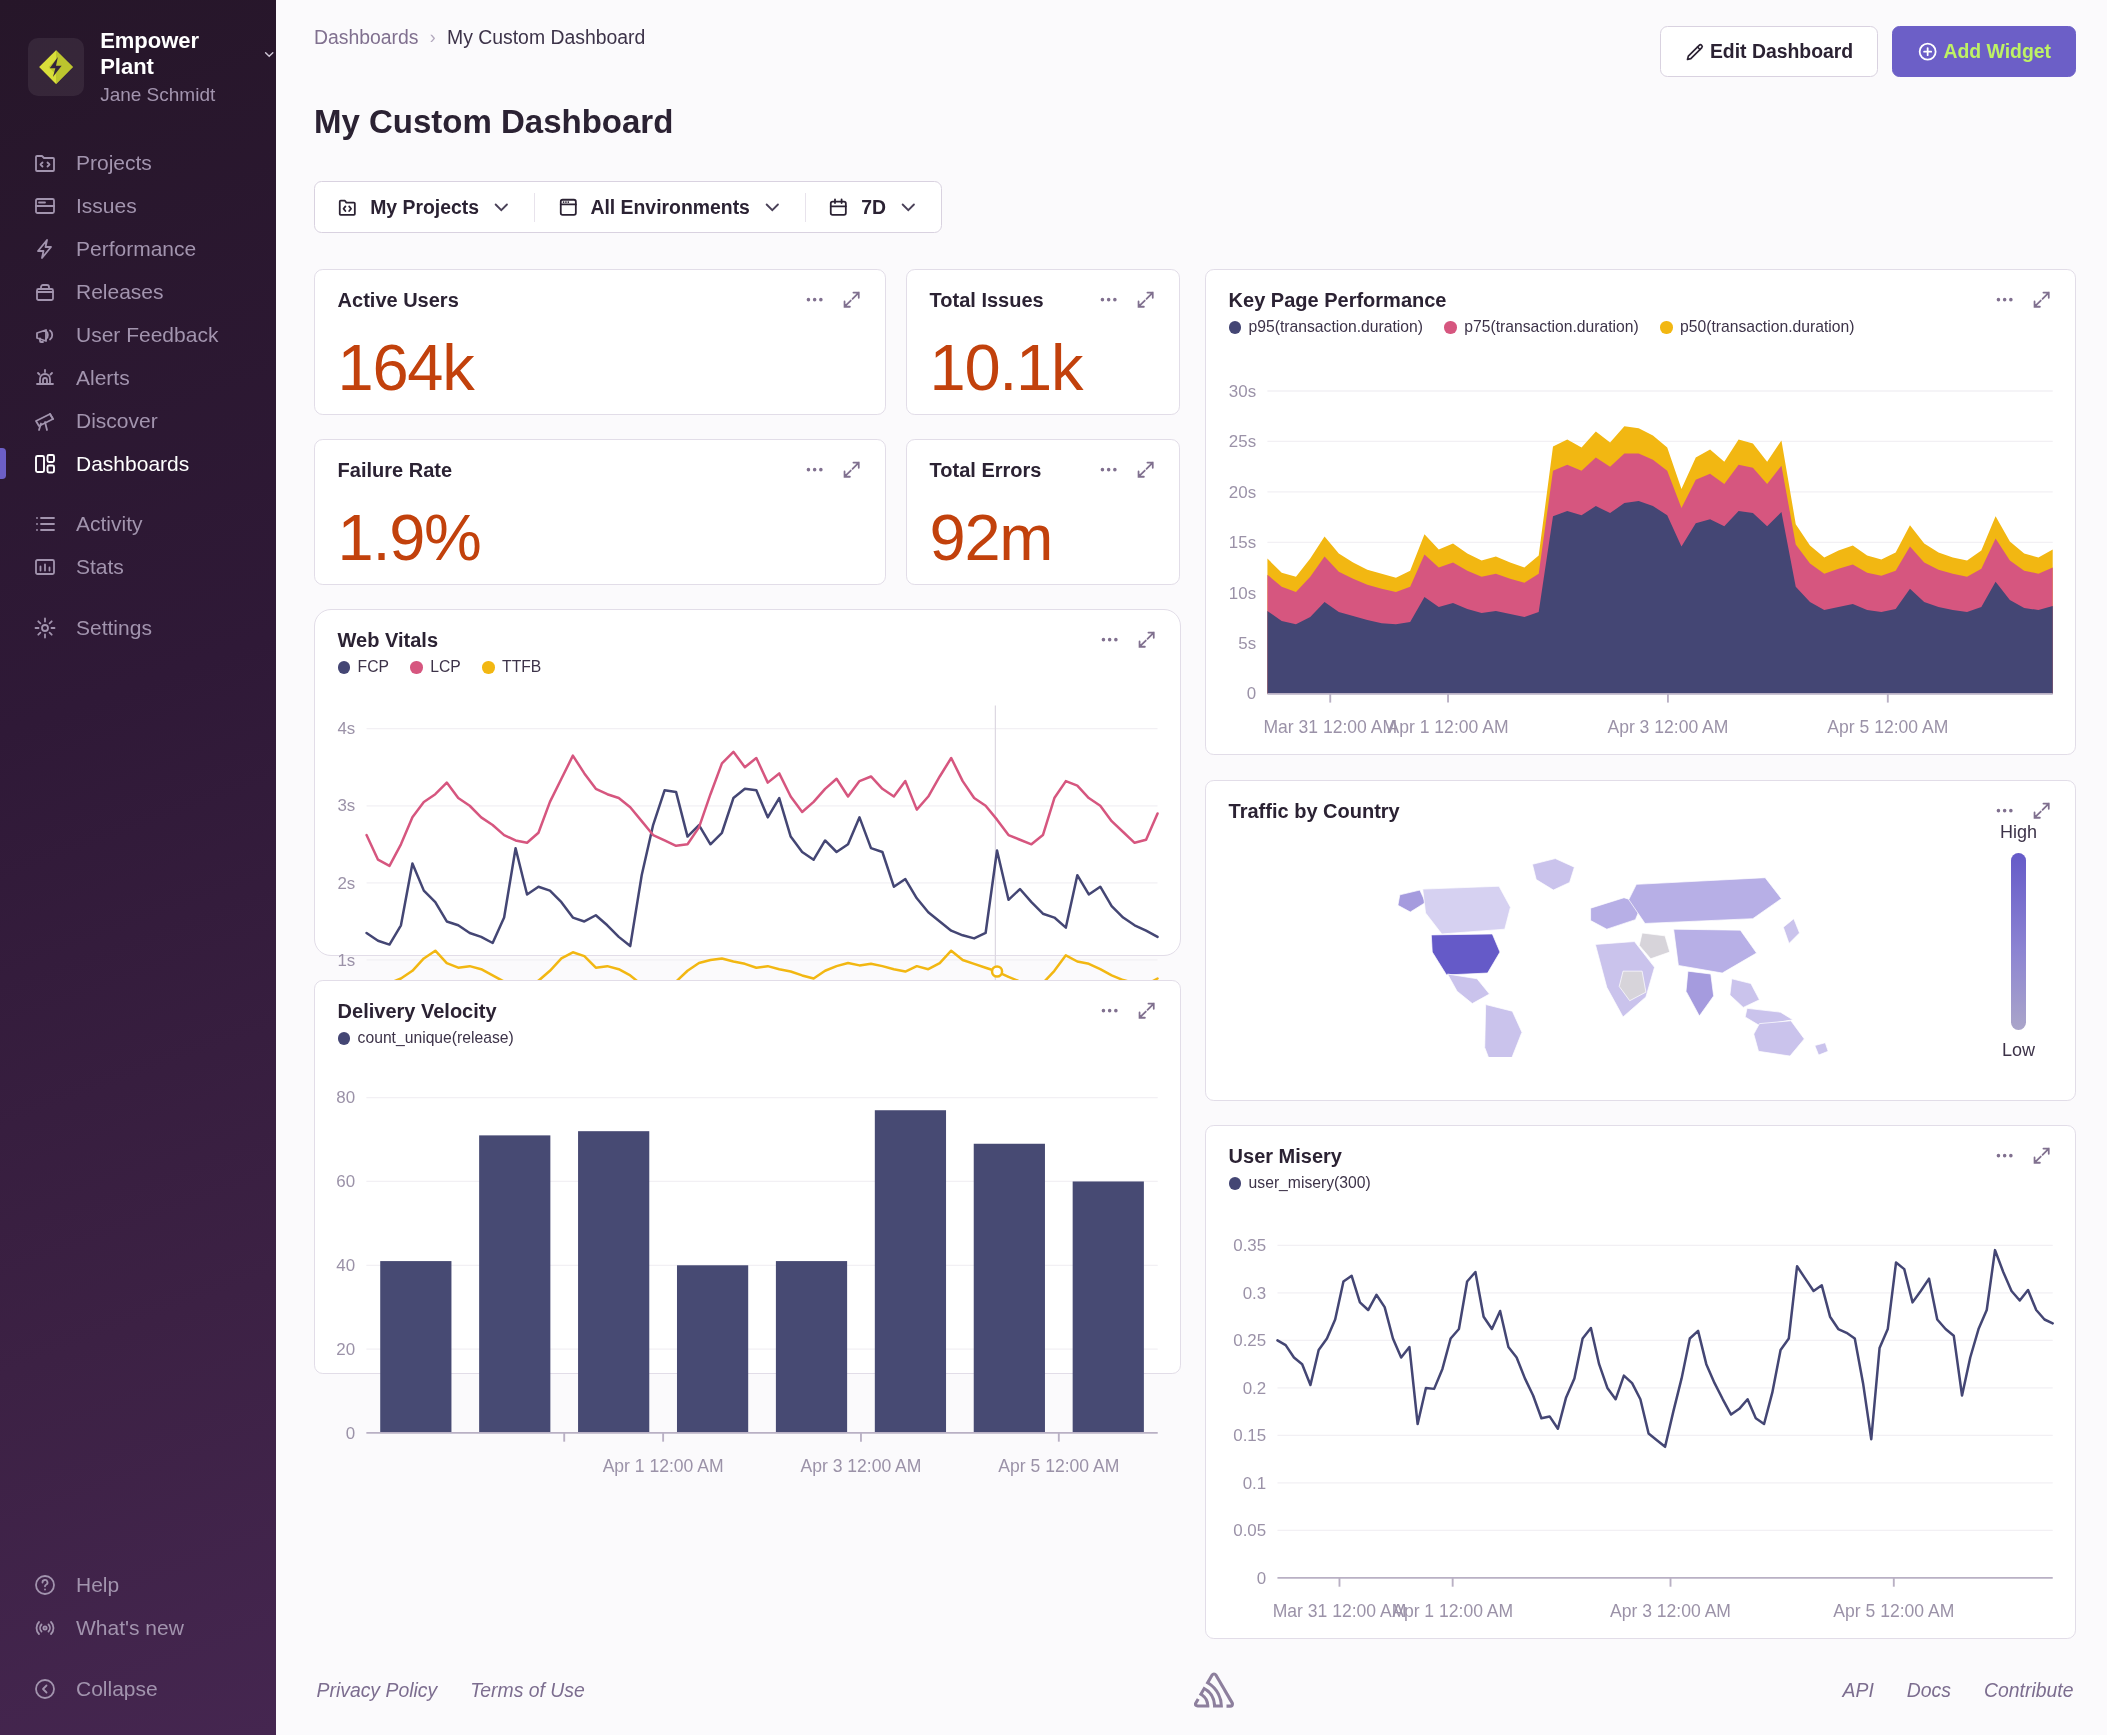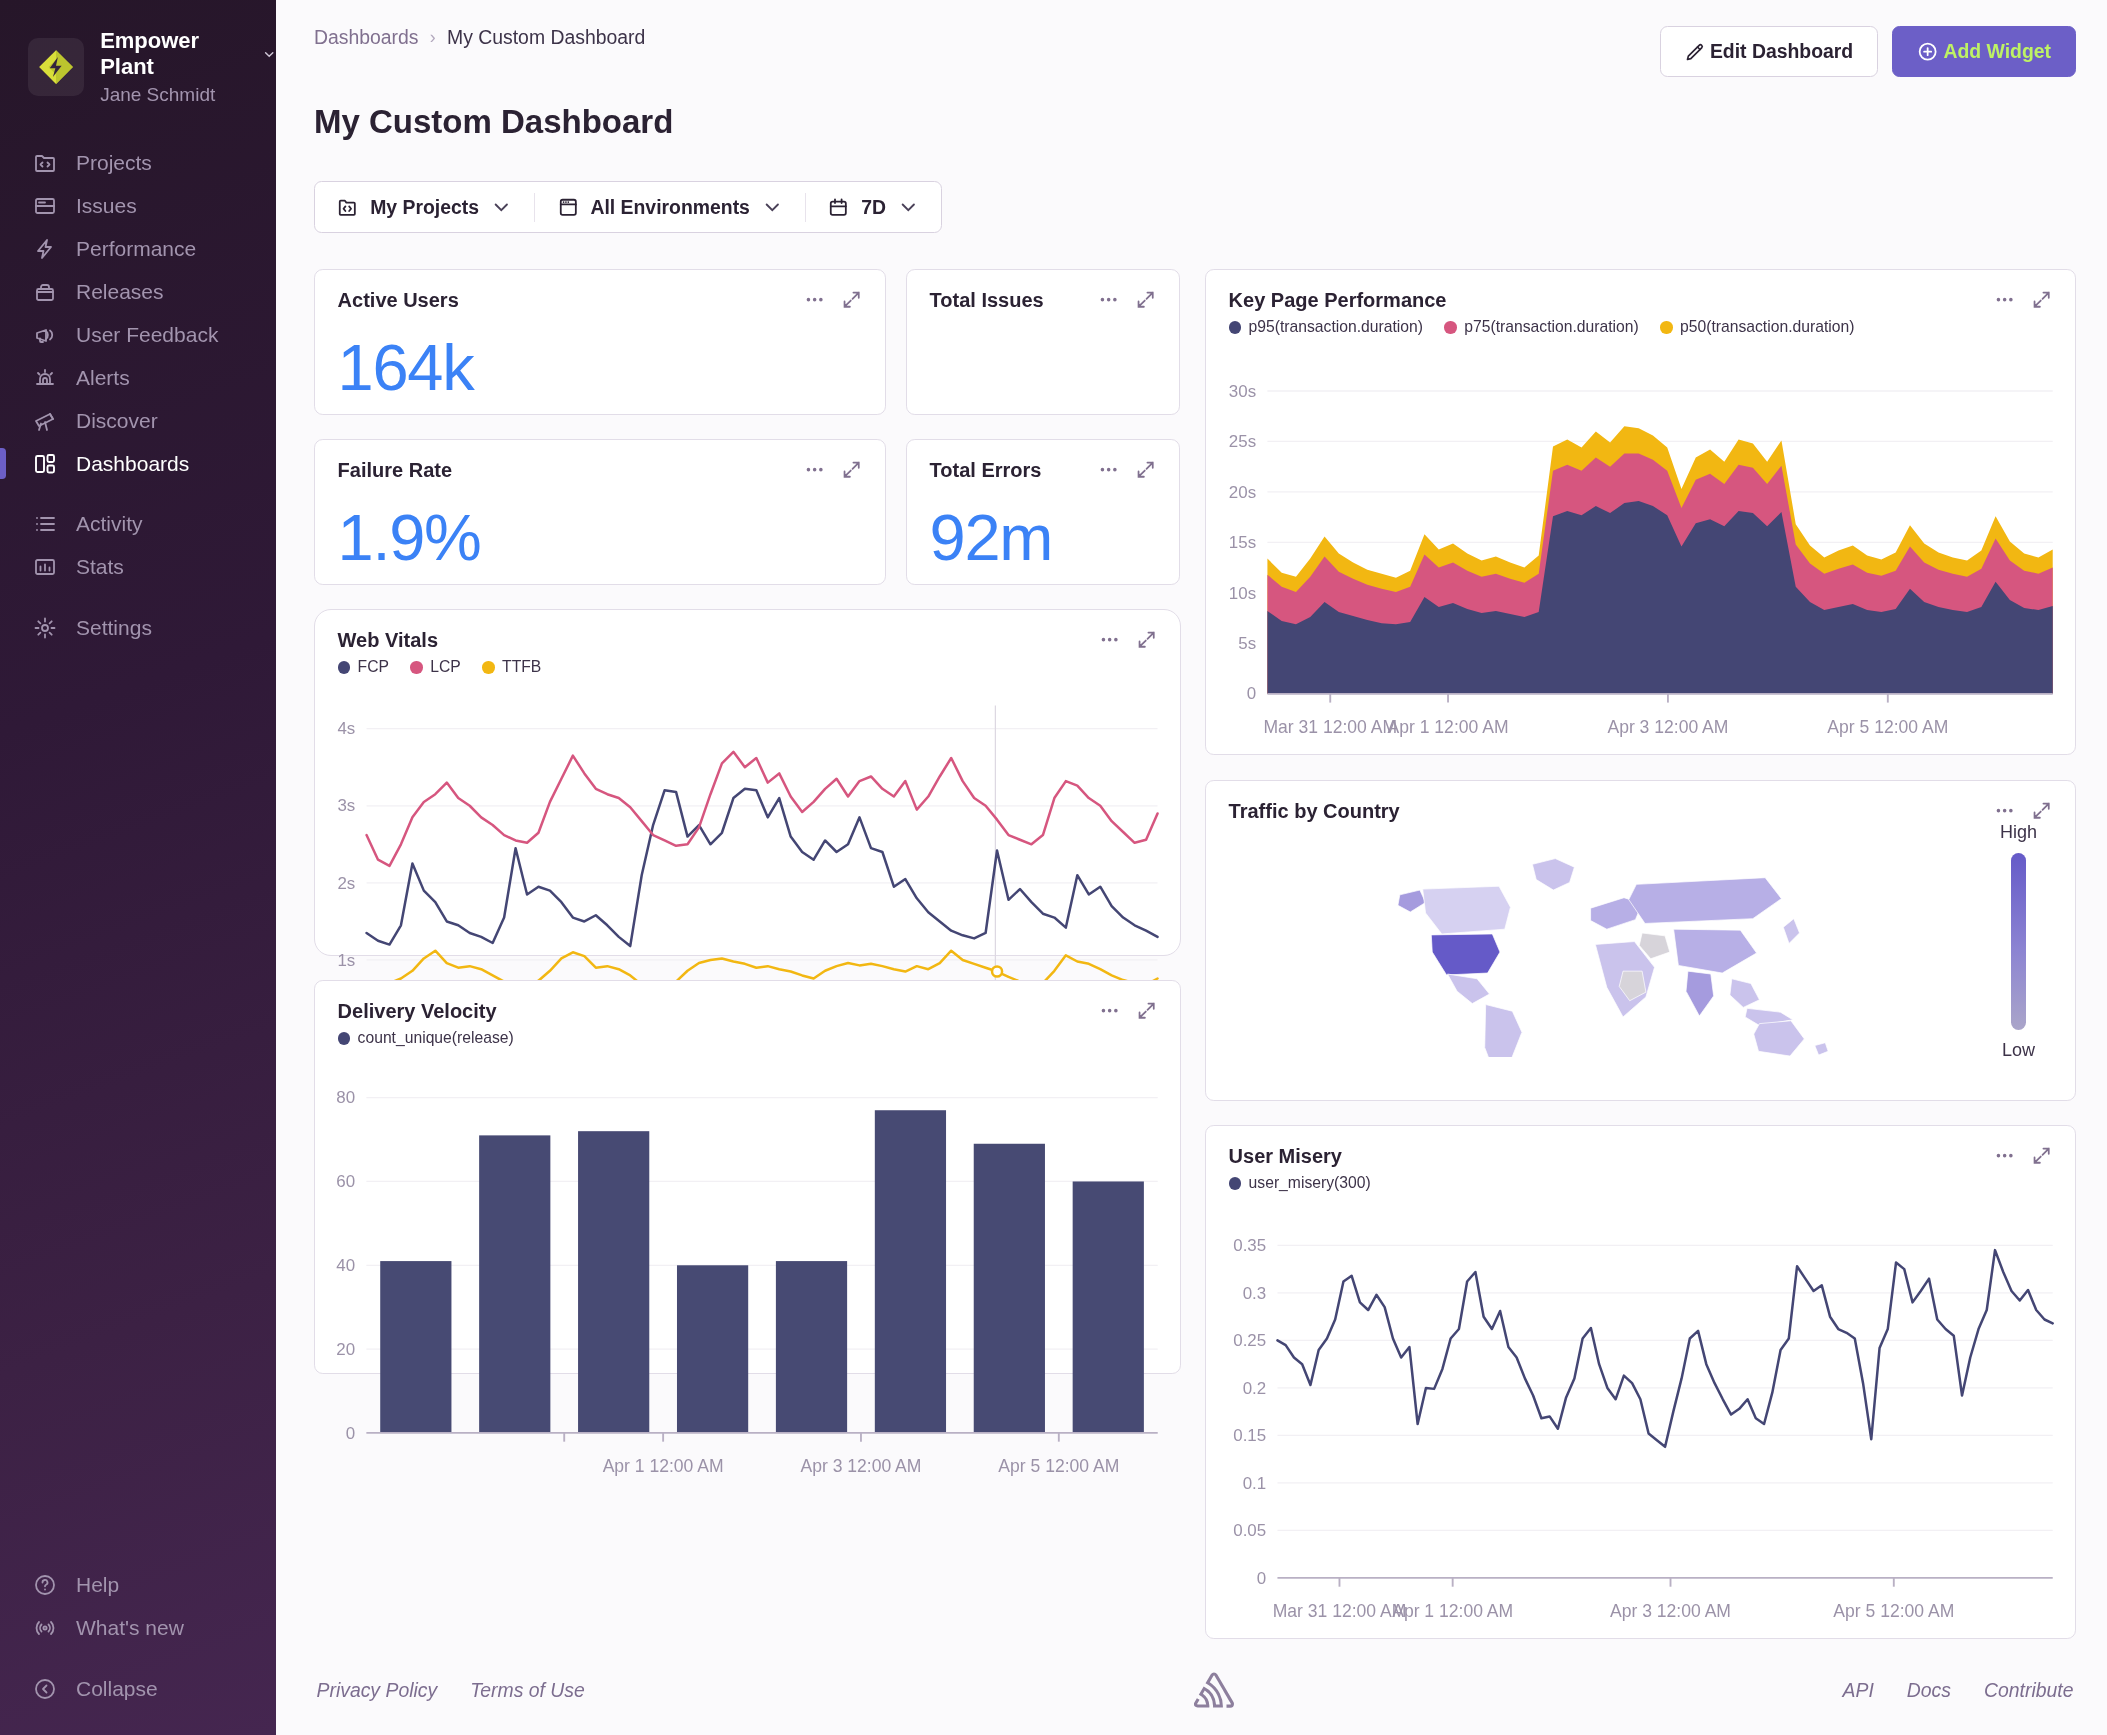--- a/index.html
+++ b/index.html
@@ -53,21 +53,21 @@
   .col-right{width:871px;display:flex;flex-direction:column;gap:24.5px;}
   .kpi-row{display:flex;gap:20px;}
   .card{background:#fff;border:1.3px solid #e2dde8;border-radius:8.8px;box-sizing:border-box;
     position:relative;padding:19px 22.6px;}
   .card-head{display:flex;justify-content:space-between;align-items:flex-start;}
   .card-title{font-size:20px;font-weight:600;color:#2b2233;}
   .card-icons{display:flex;gap:16.3px;align-items:center;color:#80708f;}
   .card-icons svg{width:21.3px;height:21.3px;cursor:pointer;}
   .kpi{width:572px;height:146px;}
   .kpi.small{width:274px;}
-  .kpi-value{font-size:65px;color:#3b82f6;margin-top:17.6px;letter-spacing:-1.3px;}
+  .kpi-value{font-size:65px;color:#c2410c;margin-top:17.6px;letter-spacing:-1.3px;}
   .legend{display:flex;gap:21.3px;margin-top:6.3px;flex-wrap:wrap;}
   .legend-item{display:flex;align-items:center;gap:7.5px;font-size:15.7px;color:#3d3349;}
   .dot{width:12.5px;height:12.5px;border-radius:50%;}
   .dot.navy{background:#444674;}
   .dot.pink{background:#d6567f;}
   .dot.gold{background:#f2b712;}
   .chart{position:absolute;left:15px;right:15px;bottom:6.3px;}
   
   .mapwrap{position:absolute;left:169px;top:69px;}
   .map-legend{position:absolute;right:38px;top:41px;display:flex;flex-direction:column;
@@ -309,20 +309,21 @@
                     <circle cx="5" cy="12" r="2"></circle>
                     <circle cx="12" cy="12" r="2"></circle>
                     <circle cx="19" cy="12" r="2"></circle>
                   </g>
                 </svg>
               <svg viewBox="0 0 24 24" fill="none" stroke="#80708f" stroke-width="2" stroke-linecap="round">
                   <path d="M14 4h6v6M20 4l-7 7M10 20H4v-6M4 20l7-7"></path>
                 </svg>
             </div>
           </div>
+          <div class="kpi-value">10.1k</div>
         </div>
       </div>
 
       <div class="kpi-row">
         <div class="card kpi">
           <div class="card-head">
             <div class="card-title">Failure Rate</div>
             <div class="card-icons">
               <svg viewBox="0 0 24 24">
                   <g fill="#80708f">

